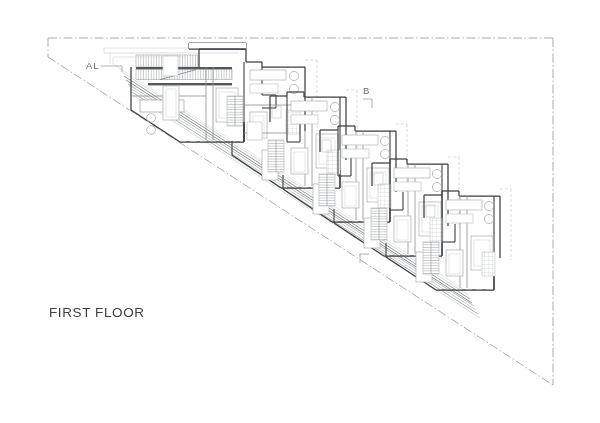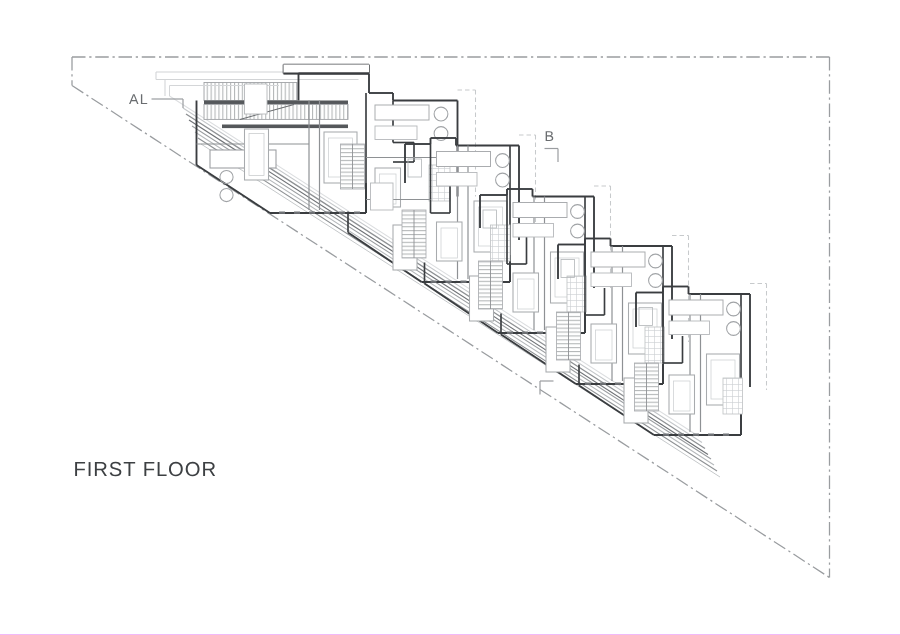--- a/index.html
+++ b/index.html
@@ -12,21 +12,21 @@
     height: 423px;
     font-family: "Liberation Sans", sans-serif;
     overflow: hidden;
     position: relative;
   }
   #sheet {
     position: absolute;
     top: 0; left: 0;
     width: 600px;
     height: 423px;
-    background: #d946ef;
+    background: #ec4899;
   }
   svg.plan {
     display: block;
     width: 600px;
     height: 423px;
   }
   text.title {
     font-family: "Liberation Sans", sans-serif;
     fill: #3d4043;
     font-size: 13.5px;

